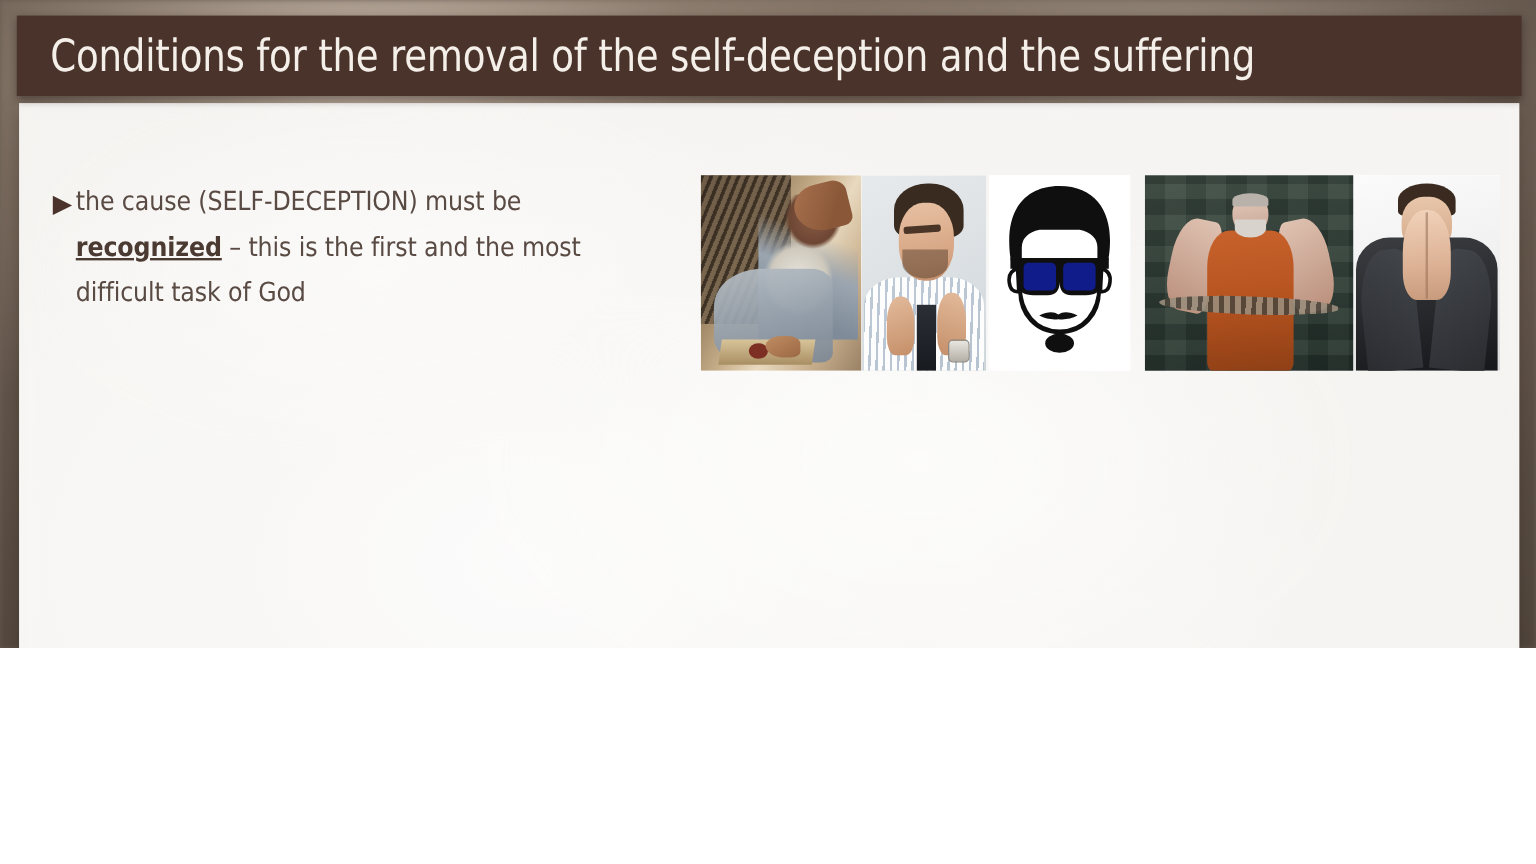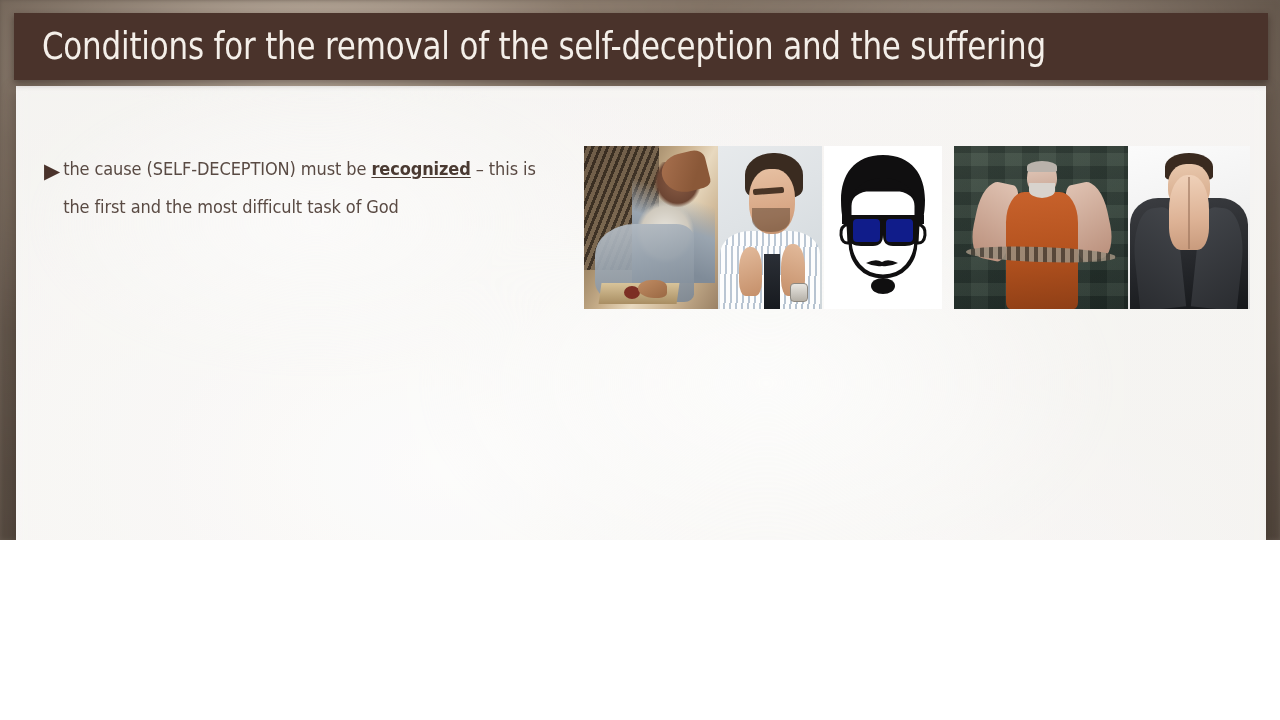--- a/index.html
+++ b/index.html
@@ -103,21 +103,21 @@
     color: #4a332b;
     font-size: 21px;
     line-height: 1;
     margin-top: 10px;
     margin-right: 3px;
     flex: 0 0 auto;
   }
   .bullet-text {
     color: #594a43;
     font-family: "DejaVu Sans Condensed", "Liberation Sans Narrow", "Liberation Sans", sans-serif;
-    font-size: 18px;
+    font-size: 22px;
     font-weight: 400;
     line-height: 38px;
     letter-spacing: -0.1px;
   }
   .bullet-text .emph {
     font-weight: 700;
     text-decoration: underline;
     text-underline-offset: 2px;
     color: #4a3a32;
   }

